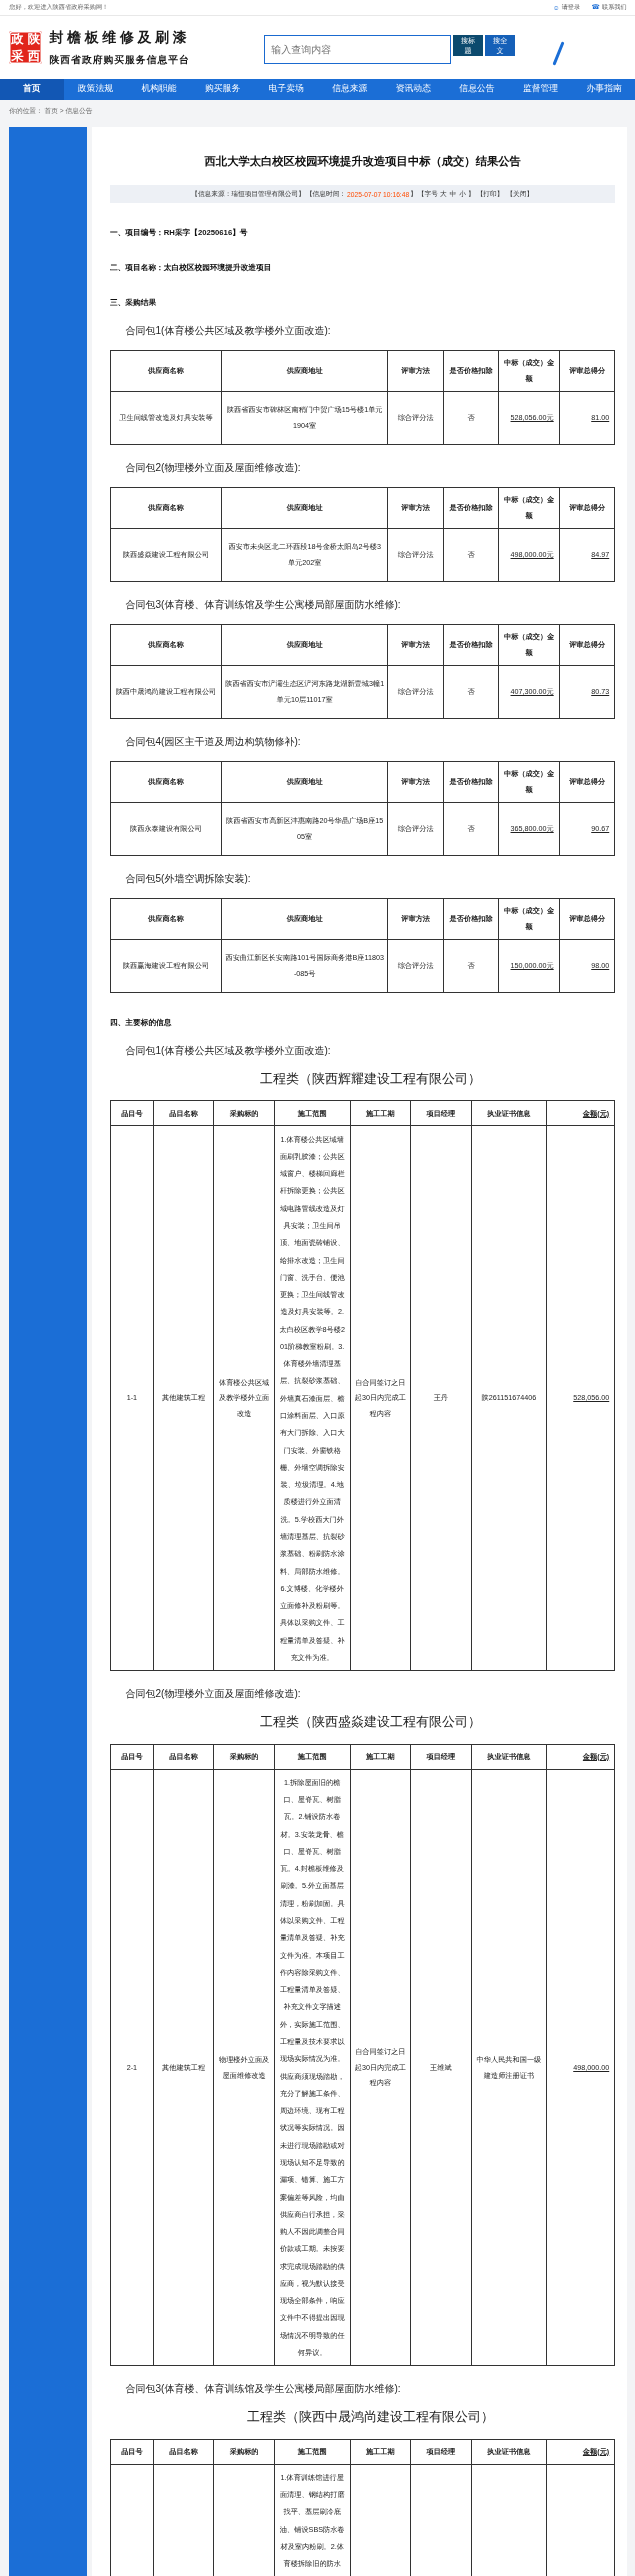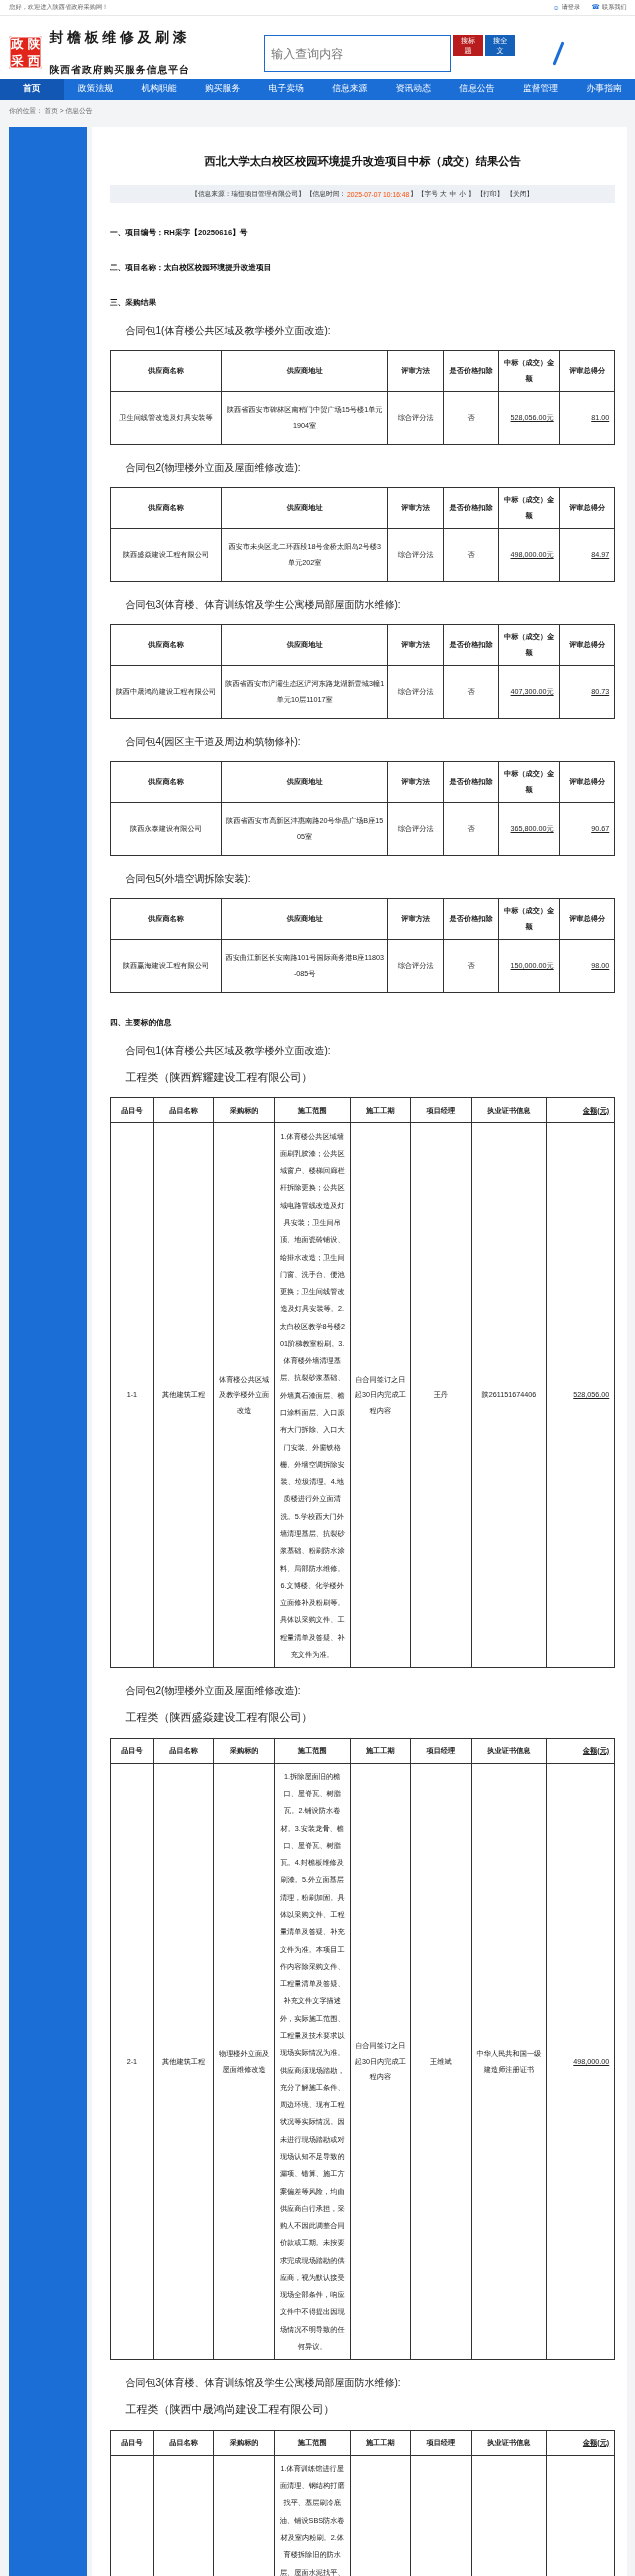--- a/index.html
+++ b/index.html
@@ -7,46 +7,46 @@
   
   .topbar{background:#fff;border-bottom:0.5px solid #e8e8e8;height:15.5px;display:flex;align-items:center;font-size:6.2px;color:#666;padding:0 9.3px;box-sizing:border-box;}
   .topbar .spacer{flex:1}
   .top-link{display:flex;align-items:center;gap:2.1px;margin-left:11.3px;color:#555;cursor:pointer}
   .ic{display:inline-block;color:#1b6ed6;font-size:6.7px}
   
   .header{background:#fff;height:63px;position:relative;}
   .brand{position:absolute;left:9.3px;top:13.4px;display:flex;align-items:center;gap:7.2px;}
   .logo{width:33px;height:33px;background:#e1251b;border-radius:3.1px;color:#fff;display:grid;grid-template-columns:1fr 1fr;place-items:center;font-weight:bold;font-size:12.4px;line-height:1;box-shadow:inset 0 0 0 1.5px #fff,inset 0 0 0 2.6px #e1251b;}
   .brand-txt .t1{font-size:14px;font-weight:bold;color:#1a1a1a;letter-spacing:3.6px;}
-  .brand-txt .t2{font-size:9.8px;font-weight:bold;color:#1a1a1a;letter-spacing:1px;margin-top:17px;}
+  .brand-txt .t2{font-size:9.8px;font-weight:bold;color:#1a1a1a;letter-spacing:1px;margin-top:7px;}
   .search{position:absolute;left:264px;top:19.6px;display:flex;}
-  .search input{width:187px;height:37px;border:1px solid #1a6ad0;box-sizing:border-box;padding:0 6.2px;font-size:12px;color:#333;outline:none;}
+  .search input{width:187px;height:29px;border:1px solid #1a6ad0;box-sizing:border-box;padding:0 6.2px;font-size:10px;color:#333;outline:none;}
   .sbtn{width:30px;height:20.6px;border:none;color:#fff;font-size:7.2px;cursor:pointer;}
-  .sbtn.title{background:#b91c1c;margin-left:2.1px;}
+  .sbtn.title{background:#0c4a6e;margin-left:2.1px;}
   .sbtn.full{background:#1560b8;margin-left:2.1px;}
   .slash{position:absolute;right:76px;top:25px;width:3.1px;height:25px;background:#1b6ed6;border-radius:1.5px;transform:rotate(22deg);}
   
   .nav{background:#1b6ed6;height:21.6px;display:flex;align-items:stretch;}
   .nav-item{flex:1;display:flex;align-items:center;justify-content:center;color:#fff;font-size:8.8px;cursor:pointer;}
   .nav-item.active{background:#1257b4;font-weight:bold;}
   
   .crumb{padding:7.2px 9.3px;font-size:6.7px;color:#666;}
   .crumb a{color:#666;text-decoration:none;cursor:pointer;}
   
   .wrap{display:flex;padding:3.1px 9.3px 0 9.3px;gap:5.2px;align-items:stretch;}
   .sidebar{width:78px;background:#1b6ed6;flex:none;margin-bottom:61px;}
   .panel{flex:1;background:#fff;padding:10.3px 11.3px 41px 17.5px;box-sizing:border-box;min-width:0;}
   .banner{height:37px;background:linear-gradient(90deg,#f4423c,#f89d3b);display:flex;align-items:center;justify-content:center;color:#fff;font-size:17px;font-weight:bold;letter-spacing:1.5px;}
   .doc-title{text-align:center;font-size:11.3px;font-weight:bold;color:#111;margin-top:17.5px;}
   .meta{background:#edf0f5;margin-top:15.5px;height:18.5px;display:flex;align-items:center;justify-content:center;font-size:6.7px;color:#333;gap:1px;}
   .meta .red{color:#ff4a00;}
   .meta .lk{cursor:pointer;margin:0 1px;}
   .sec-h{font-size:7.7px;font-weight:bold;color:#111;margin:25px 0 0 0;}
   .pkg-label{font-size:10px;color:#222;margin:15.5px 0 12.4px 0;padding-left:15.5px;}
-  .type-line{font-size:11px;color:#222;margin:0 0 12.4px 0;padding-left:15.5px;}
+  .type-line{font-size:13px;color:#222;margin:0 0 12.4px 0;padding-left:15.5px;text-align:center;}
   
   .tbl{width:100%;border-collapse:collapse;table-layout:fixed;}
   .tbl th,.tbl td{border:0.5px solid #333;text-align:center;font-size:7.2px;color:#222;padding:4.1px 3.1px;line-height:2.2;word-break:break-all;}
   .tbl th{font-weight:bold;}
   .result-tbl th{height:30px;}
   .result-tbl td{height:44px;}
   .main-tbl td.scope{line-height:2.4;}
   .ar{text-align:right !important;padding-right:5.2px !important;text-decoration:underline;}
 </style>
 </head>

